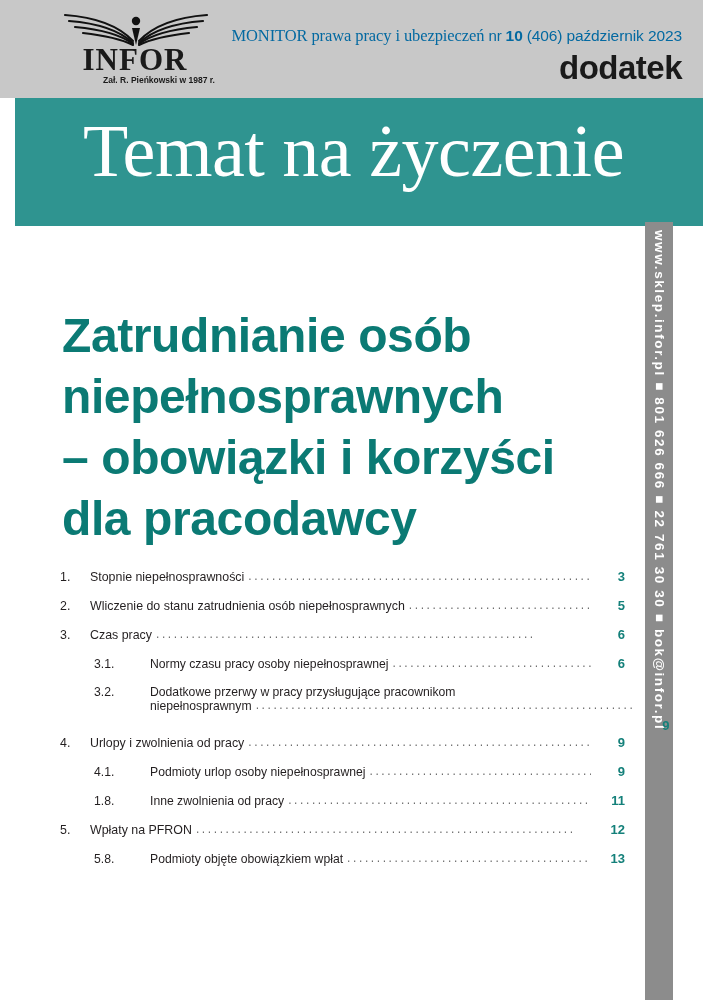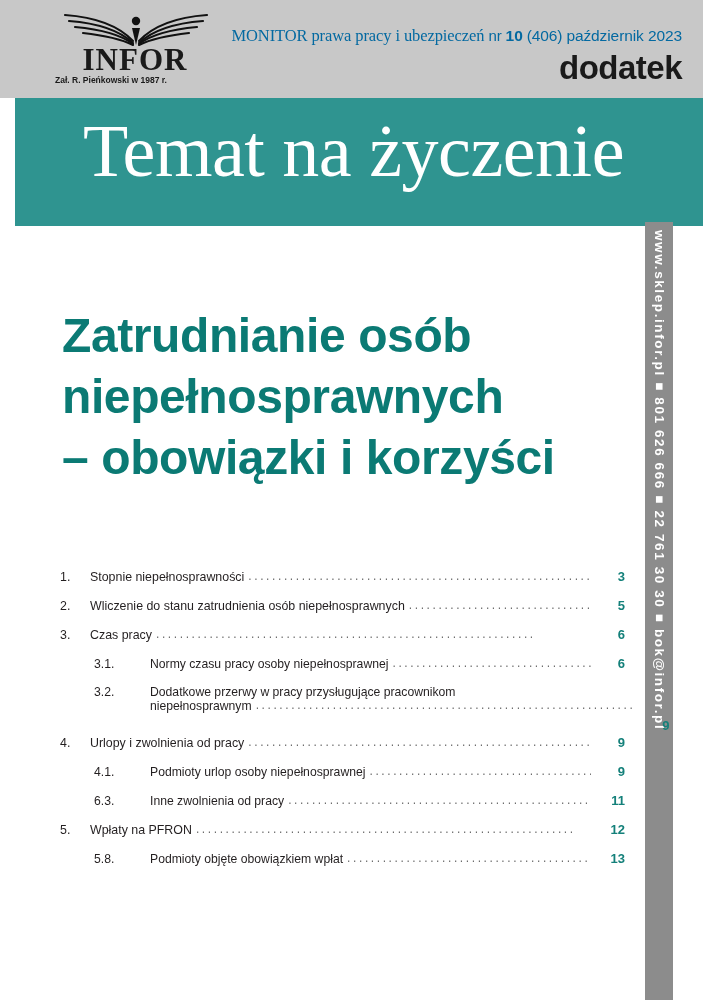--- a/index.html
+++ b/index.html
@@ -59,21 +59,21 @@
     font-size: 31px;
     letter-spacing: 1px;
     color: #1a1a1a;
     line-height: 1;
   }
   .logo-tagline {
     position: absolute;
     left: 0px;
     top: 64px;
     width: 160px;
-    text-align: left;
+    text-align: right;
     font-family: "Liberation Sans", sans-serif;
     font-weight: bold;
     font-size: 8.5px;
     color: #1a1a1a;
     line-height: 1;
     white-space: nowrap;
   }
 
   .masthead-line {
     position: absolute;
@@ -283,20 +283,21 @@
   </div>
 
   <div class="side-strip">
     <div class="side-strip-text">www.sklep.infor.pl ■ 801 626 666 ■ 22 761 30 30 ■ bok@infor.pl</div>
   </div>
 
   <div class="main-title">
     <span class="tline">Zatrudnianie osób</span>
     <span class="tline">niepełnosprawnych</span>
     <span class="tline">– obowiązki i korzyści</span>
+    <span class="tline">dla pracodawcy</span>
   </div>
 
   <div class="toc">
 
     <div class="toc-row">
       <span class="toc-num">1.</span>
       <span class="toc-text-wrap">
         <span class="toc-text">Stopnie niepełnosprawności</span>
         <span class="toc-dots">................................................................</span>
       </span>
@@ -354,21 +355,21 @@
     <div class="toc-row level2">
       <span class="toc-num">4.1.</span>
       <span class="toc-text-wrap">
         <span class="toc-text">Podmioty urlop osoby niepełnosprawnej</span>
         <span class="toc-dots">................................................................</span>
       </span>
       <span class="toc-page">9</span>
     </div>
 
     <div class="toc-row level2">
-      <span class="toc-num">6.3.</span>
+      <span class="toc-num">1.8.</span>
       <span class="toc-text-wrap">
         <span class="toc-text">Inne zwolnienia od pracy</span>
         <span class="toc-dots">................................................................</span>
       </span>
       <span class="toc-page">11</span>
     </div>
 
     <div class="toc-row">
       <span class="toc-num">5.</span>
       <span class="toc-text-wrap">

